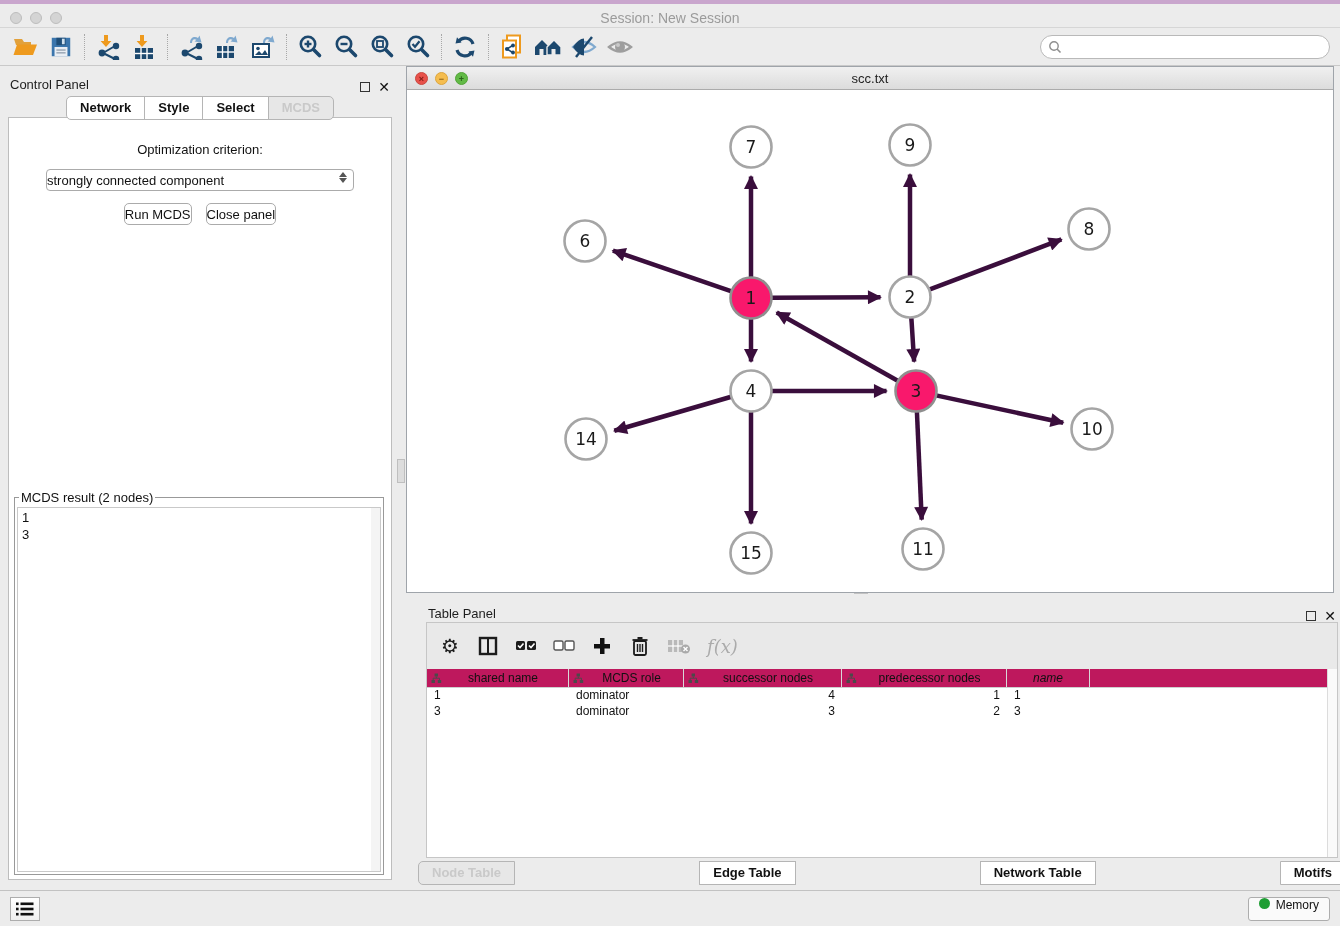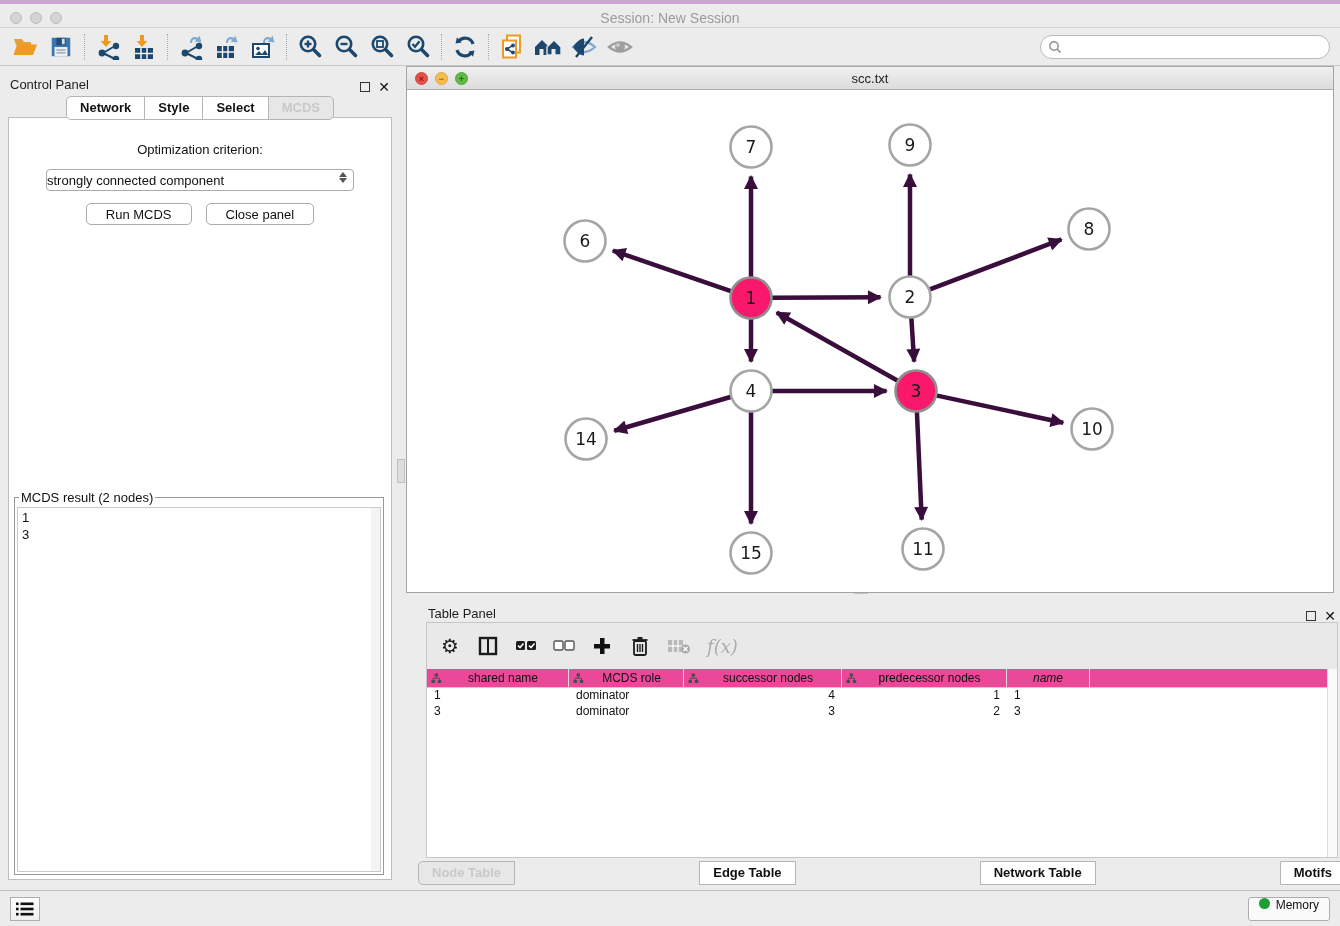--- a/index.html
+++ b/index.html
@@ -42,21 +42,21 @@
   .opt-label { margin-top:24px; text-align:center; font-size:13px; color:#111; }
   .dropdown { position:relative; margin:12px auto 0; width:308px; height:22px; background:#fff;
     border:1px solid #ABABAB; border-radius:4px; font-size:13px; color:#111; display:flex; align-items:center;
     cursor:default; }
   .dd-stepper { position:absolute; right:6px; top:2px; display:flex; flex-direction:column; gap:1px; }
   .dd-stepper i { width:0; height:0; border-left:4px solid transparent; border-right:4px solid transparent; }
   .dd-up { border-bottom:5px solid #555; }
   .dd-down { border-top:5px solid #555; }
   .btn-row { display:flex; justify-content:center; gap:14px; margin-top:12px; }
   .aq-btn { height:22px; background:#fff; border:1px solid #ABABAB; border-radius:5px; font-size:13px;
-    color:#111; padding:0 19px; font-family:inherit; cursor:default; }
+    color:#111; padding:0 0; font-family:inherit; cursor:default; }
   .mcds-fieldset { position:absolute; left:5px; right:7px; top:372px; bottom:4px;
     border:1px solid #999; padding:2px; }
   .mcds-fieldset legend { font-size:13px; color:#111; padding:0 2px; margin-left:2px; }
   .mcds-text { position:relative; width:100%; height:100%; background:#fff; border:1px solid #C9C9C9;
     font-size:13px; color:#111; padding:1px 4px; line-height:17px; }
   .mcds-scroll-rail { position:absolute; right:0; top:0; bottom:0; width:9px; background:#F4F4F4; }
 
   
   .vsplit-grip { position:absolute; left:397px; top:459px; width:8px; height:24px; background:#DDD;
     border:1px solid #BFBFBF; }
@@ -78,21 +78,21 @@
   .net-canvas { width:926px; height:502px; display:block; background:#fff; }
 
   
   .table-panel { position:absolute; left:418px; top:595px; width:928px; height:295px; background:#ECECEC; }
   .tp-box { position:absolute; left:8px; right:8px; top:27px; bottom:32px; border:1px solid #C6C6C6;
     background:#fff; overflow:hidden; }
   .tp-toolbar { height:46px; background:#E9E9E9; display:flex; align-items:center; padding:0 12px; gap:16px; }
   .tp-icon { display:flex; align-items:center; justify-content:center; min-width:22px; height:24px; cursor:default; }
   .gear-glyph { font-size:20px; color:#1c1c1c; line-height:20px; }
   .fx-glyph { font-family:"DejaVu Serif",serif; font-style:italic; font-size:18px; color:#ABABAB; }
-  .tbl-header { display:flex; background:#ec4899; border-bottom:1px solid #CFCFCF; height:19px; }
+  .tbl-header { display:flex; background:#be185d; border-bottom:1px solid #CFCFCF; height:19px; }
   .th-cell { display:flex; align-items:center; border-right:1px solid #D8D8D8; font-size:12px; color:#111;
     padding:0 4px; }
   .th-cell .th-label { flex:1; text-align:center; }
   .tbl-row { display:flex; height:16px; font-size:12px; color:#111; }
   .td-cell { padding:0 7px; overflow:hidden; white-space:nowrap; }
   .tp-scroll-rail { position:absolute; right:0; top:46px; bottom:0; width:10px; background:#FAFAFA;
     border-left:1px solid #DCDCDC; }
   .tp-tabs { position:absolute; left:0; right:0; bottom:5px; display:flex; justify-content:space-between; }
 
   

